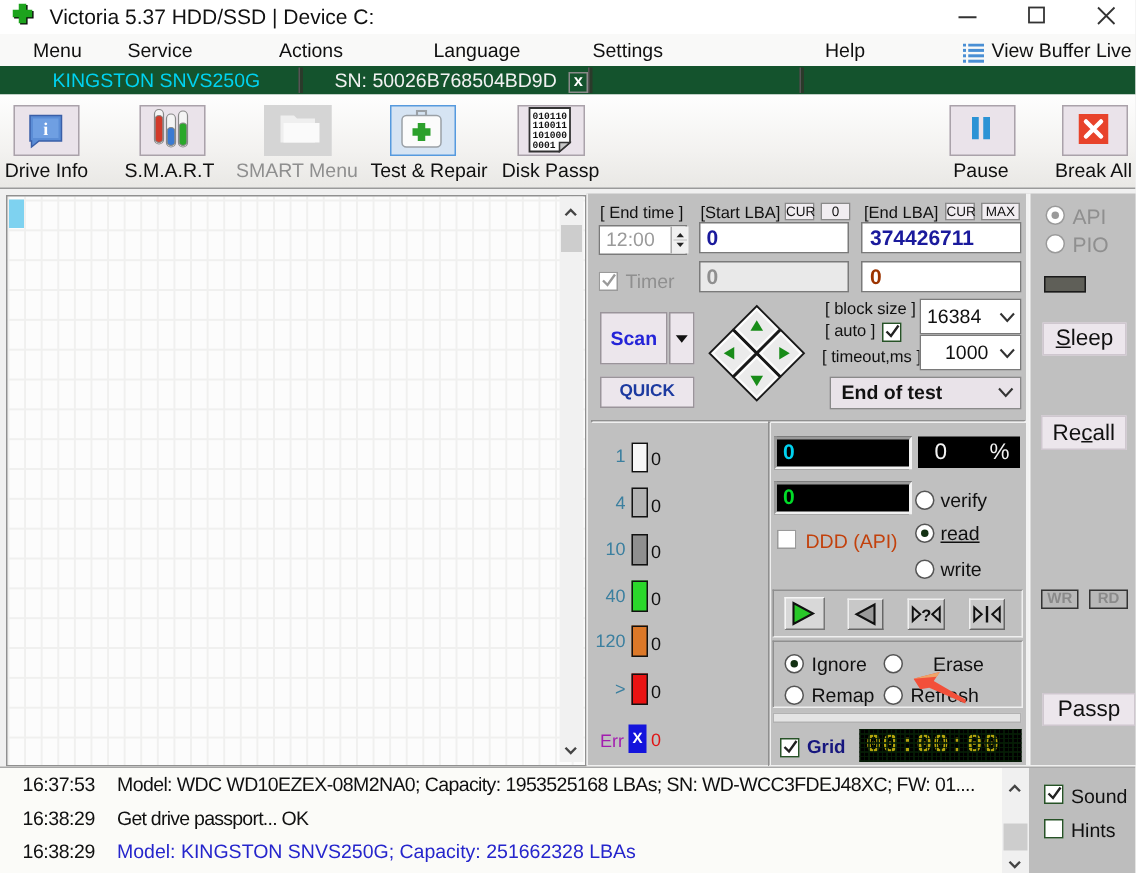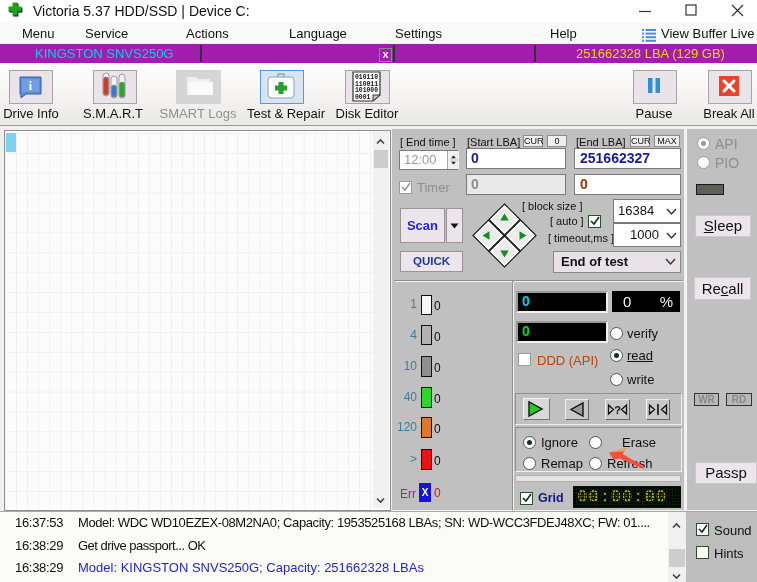--- a/index.html
+++ b/index.html
@@ -6,21 +6,21 @@
 body{width:757px;height:582px;position:relative;overflow:hidden;
   font-family:"Liberation Sans",sans-serif;background:#f0f0f0;}
 .abs{position:absolute;}
 
 #titlebar{left:0;top:0;width:757px;height:23px;background:#ffffff;}
 #title-text{left:33px;top:3px;font-size:14px;color:#111;}
 
 #menubar{left:0;top:23px;width:757px;height:21px;background:#f9f9f8;}
 .menu-item{position:absolute;top:26px;font-size:13px;color:#101010;}
 
-#blackbar{left:0;top:44px;width:757px;height:19px;background:#a21caf;}
+#blackbar{left:0;top:44px;width:757px;height:19px;background:#14532d;}
 #blackbar .seg{position:absolute;top:0;height:19px;font-size:13px;line-height:19px;}
 .bsep{position:absolute;top:1px;height:17px;width:2px;background:#2a3a2a;border-left:1px solid #555;}
 
 #toolbar{left:0;top:63px;width:757px;height:62px;
   background:linear-gradient(#fefefe,#f3f2f0 60%,#e9e8e5);border-bottom:1px solid #9a9a9a;}
 .tbtn{position:absolute;top:70px;height:32px;background:#eae3ea;border:1px solid #aaa2aa;}
 .tlabel{position:absolute;top:106px;font-size:13px;color:#101010;width:90px;text-align:center;}
 
 #gridbox{left:4px;top:130px;width:385px;height:379px;background:#fcfcfc;border:1px solid #909090;
   background-image:
@@ -82,37 +82,37 @@
       <rect x="3.5" y="3.6" width="10.5" height="2"></rect>
       <rect x="3.5" y="7.2" width="10.5" height="2"></rect>
       <rect x="3.5" y="10.8" width="10.5" height="2"></rect>
     </g>
 </svg>
 <div class="menu-item" style="left:661px">View Buffer Live</div>
 
 <div class="abs" id="blackbar">
  <div class="seg" style="left:35px;color:#00d2f0;">KINGSTON SNVS250G</div>
  <div class="bsep" style="left:199px"></div>
+ <div class="seg" style="left:223px;color:#f2f2f2;">SN: 50026B768504BD9D</div>
  <div class="seg" style="left:379px;top:4px;width:11px;height:12px;border:1px solid #8a8a8a;color:#fff;font-size:11px;line-height:11px;text-align:center;font-weight:bold;">x</div>
  <div class="bsep" style="left:392px"></div>
  <div class="bsep" style="left:533px"></div>
- <div class="seg" style="left:576px;color:#ecde00;">251662328 LBA (129 GB)</div>
 </div>
 
 <div class="abs" id="toolbar"></div>
 <div class="tbtn" style="left:9px;width:42px;"></div>
 <div class="tlabel" style="left:-14px;">Drive Info</div>
 <div class="tbtn" style="left:93px;width:42px;"></div>
 <div class="tlabel" style="left:68px;">S.M.A.R.T</div>
 <div class="tbtn" style="left:176px;width:43px;background:#d5d5d5;border-color:#d5d5d5;"></div>
-<div class="tlabel" style="left:153px;color:#8f8f8f;">SMART Logs</div>
+<div class="tlabel" style="left:153px;color:#8f8f8f;">SMART Menu</div>
 <div class="tbtn" style="left:260px;width:42px;background:#d6e4f3;border-color:#569ade;"></div>
 <div class="tlabel" style="left:241px;">Test &amp; Repair</div>
 <div class="tbtn" style="left:345px;width:43px;"></div>
-<div class="tlabel" style="left:322px;">Disk Editor</div>
+<div class="tlabel" style="left:322px;">Disk Passp</div>
 <div class="tbtn" style="left:633px;width:42px;"></div>
 <div class="tlabel" style="left:609px;">Pause</div>
 <div class="tbtn" style="left:708px;width:42px;"></div>
 <div class="tlabel" style="left:684px;">Break All</div>
 
 <svg class="abs" style="left:17px;top:75px" width="27" height="24" viewBox="0 0 27 24">
  <path d="M3 2h21v17H9l-5 4v-4H3z" fill="#5b8dd6" stroke="#3a5fa8" stroke-width="1"></path>
  <rect x="5" y="4" width="17" height="13" fill="#6f9fe2"></rect>
  <text x="13.5" y="15" font-size="12" font-family="Liberation Serif,serif" font-weight="bold" fill="#fff" text-anchor="middle">i</text>
 </svg>
@@ -183,21 +183,21 @@
   </svg>
 <div class="lbl" style="left:417px;top:180px;font-size:13px;color:#8f8f8f;">Timer</div>
 <div class="lbl" style="left:467px;top:136px;">[Start LBA]</div>
 <div class="smallbtn" style="left:523px;top:135px;width:20px;height:12px;line-height:10px;">CUR</div>
 <div class="smallbtn" style="left:547px;top:135px;width:20px;height:12px;line-height:10px;">0</div>
 <div class="inp" style="left:466px;top:148px;width:100px;height:21px;padding-left:4px;line-height:19px;">0</div>
 <div class="inp" style="left:466px;top:174px;width:100px;height:21px;background:#e9e9e9;color:#8f8f8f;padding-left:4px;line-height:19px;">0</div>
 <div class="lbl" style="left:576px;top:136px;">[End LBA]</div>
 <div class="smallbtn" style="left:630px;top:135px;width:20px;height:12px;line-height:10px;">CUR</div>
 <div class="smallbtn" style="left:654px;top:135px;width:26px;height:12px;line-height:10px;">MAX</div>
-<div class="inp" style="left:574px;top:148px;width:107px;height:21px;padding-left:5px;line-height:19px;">251662327</div>
+<div class="inp" style="left:574px;top:148px;width:107px;height:21px;padding-left:5px;line-height:19px;">374426711</div>
 <div class="inp" style="left:574px;top:174px;width:107px;height:21px;color:#9c3400;padding-left:5px;line-height:19px;">0</div>
 <div class="button" style="left:400px;top:208px;width:45px;height:35px;line-height:33px;font-size:13px;font-weight:bold;color:#2424d8;">Scan</div>
 <div class="button" style="left:446px;top:208px;width:17px;height:35px;">
  <svg width="15" height="33" viewBox="0 0 15 33">
       <path d="M3.5 14.5h8L7.5 19.5z" fill="#111"></path>
     </svg></div>
 <div class="button" style="left:400px;top:251px;width:63px;height:21px;line-height:19px;font-size:11.5px;font-weight:bold;color:#1c3aa0;">QUICK</div>
 <svg class="abs" style="left:470px;top:202px" width="69" height="68" viewBox="0 0 69 68">
  <g stroke-linejoin="miter">
   <path d="M34.5 2L50 17.5L34.5 33L19 17.5z" fill="#ebebeb" stroke="#181818" stroke-width="1.2"></path>
@@ -207,21 +207,21 @@
   <path d="M50.5 18L66 33.5L50.5 49L35 33.5z" fill="#ebebeb" stroke="#181818" stroke-width="1.2"></path>
   <path d="M50.5 20.2L63.8 33.5L50.5 46.8L37.2 33.5z" fill="none" stroke="#fdfdfd" stroke-width="1.3"></path>
   <path d="M34.5 34L50 49.5L34.5 65L19 49.5z" fill="#ebebeb" stroke="#181818" stroke-width="1.2"></path>
   <path d="M34.5 36.2L47.8 49.5L34.5 62.8L21.2 49.5z" fill="none" stroke="#fdfdfd" stroke-width="1.3"></path>
   <path d="M34.5 11.5l4.2 7h-8.4z" fill="#188c18"></path>
   <path d="M12.5 33.5l7-4.2v8.4z" fill="#188c18"></path>
   <path d="M56.5 33.5l-7-4.2v8.4z" fill="#188c18"></path>
   <path d="M34.5 55.5l4.2-7h-8.4z" fill="#188c18"></path>
  </g>
 </svg>
-<div class="lbl" style="left:522px;top:200px;text-align:right;">[ block size ]</div>
+<div class="lbl" style="left:550px;top:200px;text-align:right;">[ block size ]</div>
 <div class="lbl" style="left:550px;top:215px;">[ auto ]</div>
 <div class="cbx" style="left:588px;top:215px;"></div>
 <svg class="abs" style="left:589px;top:215px" width="12" height="12" viewBox="0 0 12 12">
     <path d="M2 6l3 3 5-7" stroke="#222" stroke-width="1.6" fill="none"></path>
   </svg>
 <div class="combo" style="left:613px;top:199px;width:68px;height:24px;line-height:22px;padding-left:4px;font-size:13px;">16384
  <svg class="abs" style="right:3px;top:7px" width="11" height="9" viewBox="0 0 11 9">
       <path d="M1 2l4.5 5L10 2" stroke="#333" stroke-width="1.4" fill="none"></path>
     </svg></div>
 <div class="lbl" style="left:548px;top:232px;">[ timeout,ms ]</div>

